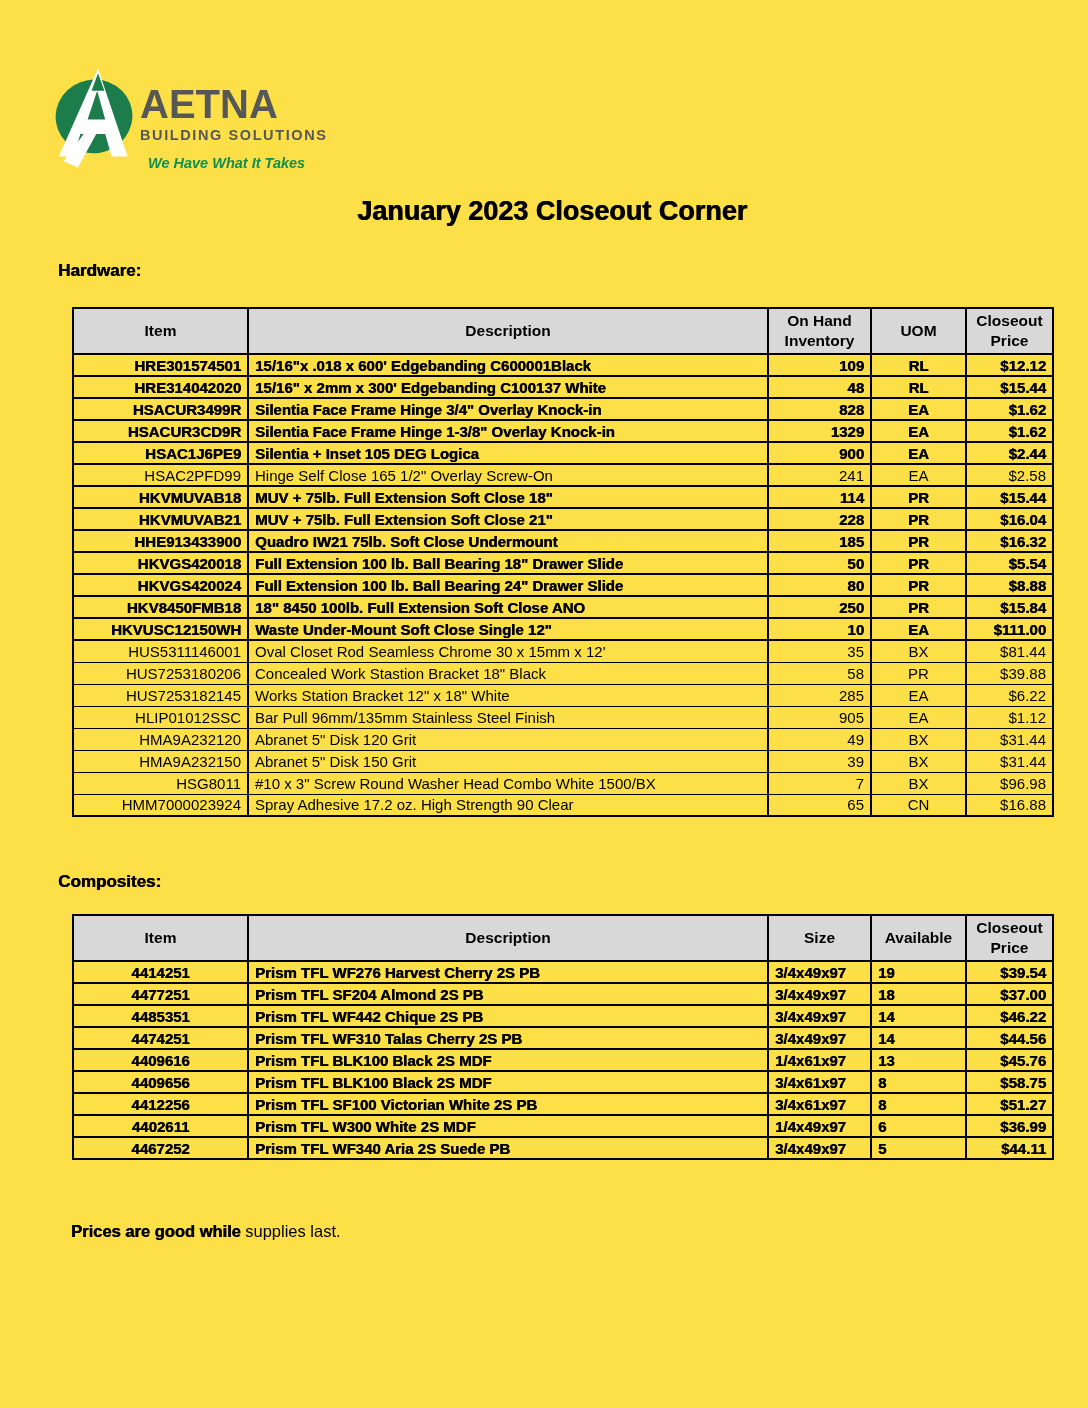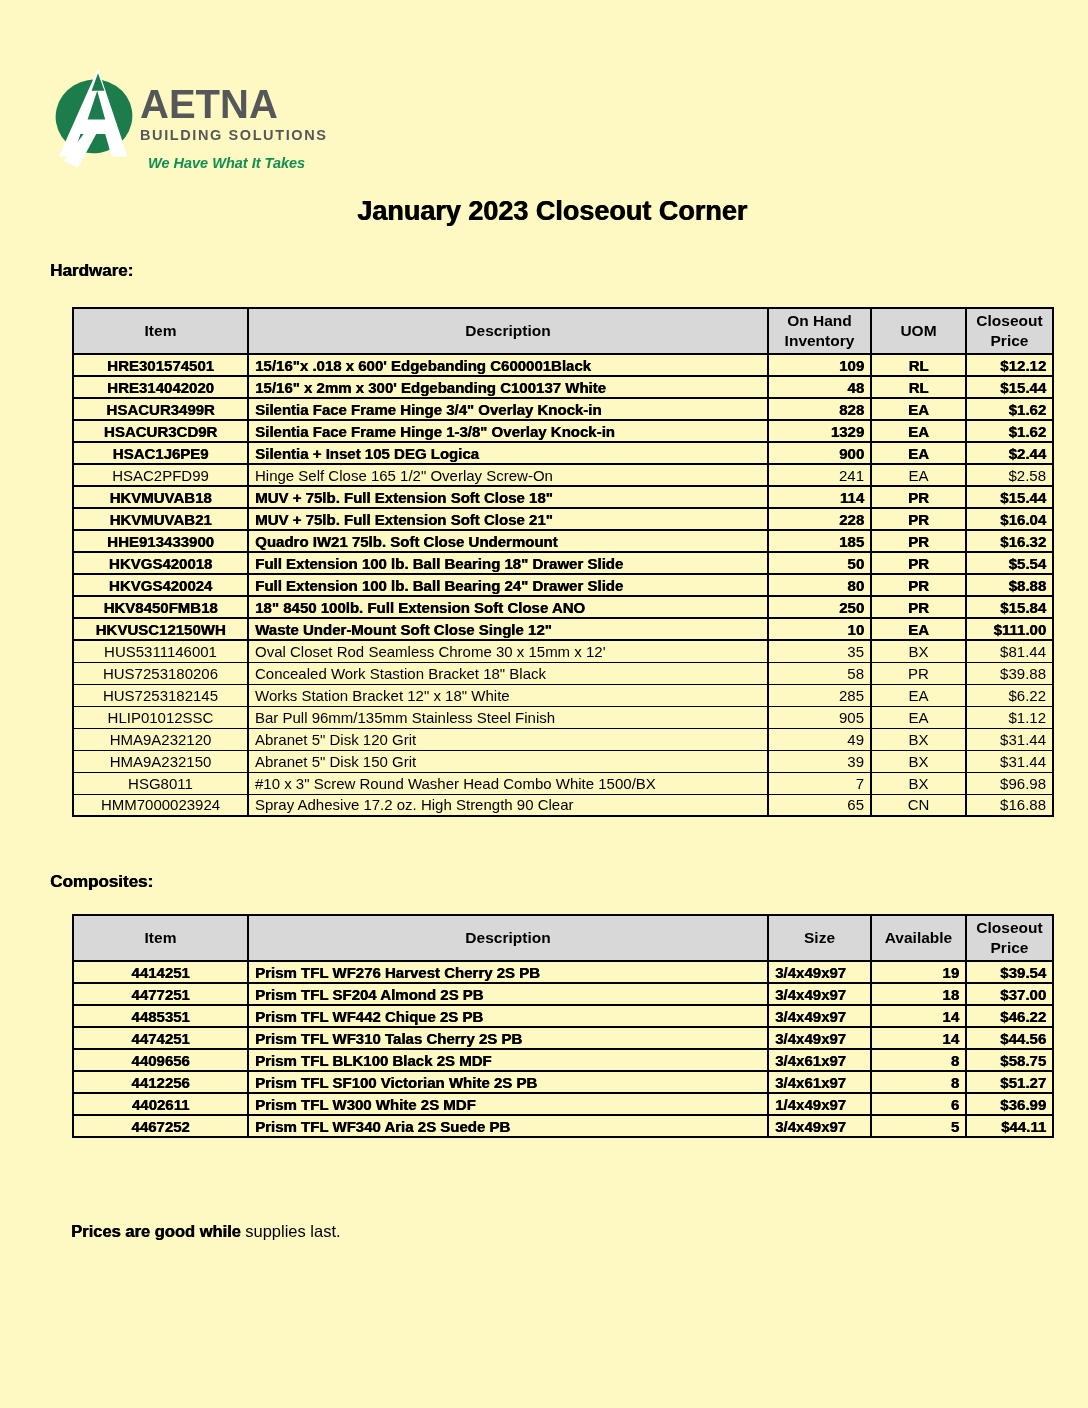--- a/index.html
+++ b/index.html
@@ -4,21 +4,21 @@
 <style>
   * { margin:0; padding:0; box-sizing:border-box; }
   html,body { background:#ffffff; }
   body {
     width:1088px; height:1408px;
     font-family:"Liberation Sans","DejaVu Sans",sans-serif;
     color:#000;
     position:relative;
     overflow:hidden;
   }
-  .page { position:relative; width:1088px; height:1408px; background:#fef9c3; }
+  .page { position:relative; width:1088px; height:1408px; background:#fde047; }
 
   
   .logo { position:absolute; left:54px; top:66px; display:flex; }
   .logo-mark { width:80px; height:104px; display:block; }
   .logo-text { margin-left:6px; padding-top:18px; }
   .logo-brand {
     font-size:40px; font-weight:bold; color:#565759;
     letter-spacing:0px; line-height:1;
   }
   .logo-sub {
@@ -30,21 +30,21 @@
     margin-top:12px; margin-left:8px; white-space:nowrap;
   }
 
   
   .title {
     position:absolute; top:196px; left:0; width:1104px;
     text-align:center; font-size:27px; font-weight:bold;
     text-shadow:0.8px 0 0 #000;
   }
   .section-label {
-    position:absolute; left:50px;
+    position:absolute; left:58px;
     font-size:17px; font-weight:bold; text-shadow:0.6px 0 0 #000;
   }
   .lbl-hw { top:261px; }
   .lbl-cmp { top:872px; }
 
   
   table.tbl {
     position:absolute; left:72px; width:980px;
     border-collapse:collapse; table-layout:fixed;
     border:2px solid #000;
@@ -58,25 +58,25 @@
   }
   .tbl td {
     border:1px solid #000; border-left-width:2px; border-right-width:2px;
     font-size:15px; height:22px; padding:0 6px;
     white-space:nowrap; overflow:hidden; vertical-align:middle;
   }
   .tbl-cmp td { border-width:2px; }
   .tbl tr.b td { border-top-width:2px; border-bottom-width:2px; font-weight:bold; text-shadow:0.5px 0 0 #000; }
   .tbl td.np { font-weight:normal; text-shadow:none;border-radius:8px; }
 
-  .tbl-hw  .c-item { text-align:center; }
+  .tbl-hw  .c-item { text-align:right; }
   .tbl-cmp .c-item { text-align:center; }
   .c-desc { text-align:left; }
   .tbl-hw  .c-qty { text-align:right; }
-  .tbl-cmp .c-qty { text-align:right; }
+  .tbl-cmp .c-qty { }
   .c-uom  { text-align:center; }
   .c-size { text-align:left; }
   .c-price { text-align:right;margin-left:8px; }
 
   
   .footer { position:absolute; left:62px; top:1222px; font-size:16.5px;margin-left:9px; }
   .footer .fb { font-weight:bold; text-shadow:0.6px 0 0 #000; }
 </style>
 </head>
 <body>
@@ -332,20 +332,27 @@
           <td class="c-price">$46.22</td>
         </tr>
         <tr class="b">
           <td class="c-item">4474251</td>
           <td class="c-desc">Prism TFL WF310 Talas Cherry 2S  PB</td>
           <td class="c-size">3/4x49x97</td>
           <td class="c-qty">14</td>
           <td class="c-price np">$44.56</td>
         </tr>
         <tr class="b">
+          <td class="c-item">4409616</td>
+          <td class="c-desc">Prism TFL BLK100 Black 2S MDF</td>
+          <td class="c-size">1/4x61x97</td>
+          <td class="c-qty">13</td>
+          <td class="c-price np">$45.76</td>
+        </tr>
+        <tr class="b">
           <td class="c-item">4409656</td>
           <td class="c-desc">Prism TFL BLK100 Black 2S MDF</td>
           <td class="c-size">3/4x61x97</td>
           <td class="c-qty">8</td>
           <td class="c-price np">$58.75</td>
         </tr>
         <tr class="b">
           <td class="c-item">4412256</td>
           <td class="c-desc">Prism TFL SF100 Victorian White 2S PB</td>
           <td class="c-size">3/4x61x97</td>

